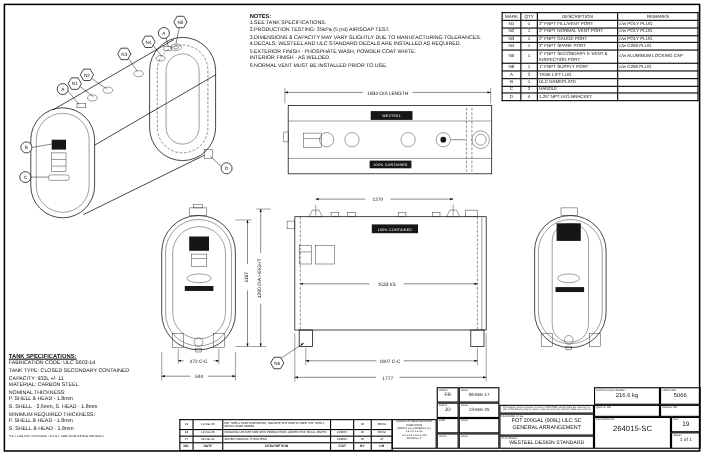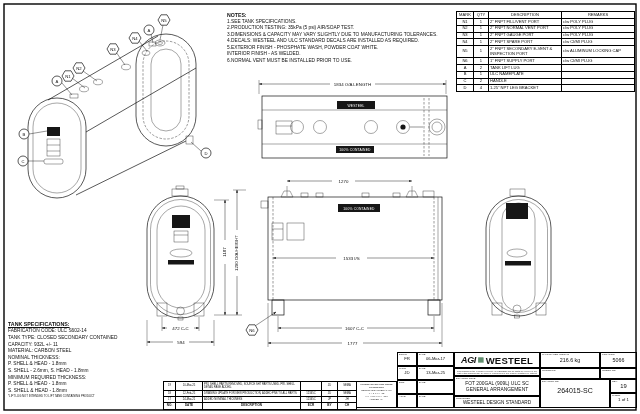--- a/index.html
+++ b/index.html
@@ -471,27 +471,20 @@
     <div class="cell" style="left:20px;top:28px;width:37px;height:14px">
       <div class="lab">DATE</div>
     </div>
     <div class="cell" style="left:0;top:42px;width:20px;height:13.5px">
       <div class="lab">APVD</div>
     </div>
     <div class="cell" style="left:20px;top:42px;width:37px;height:13.5px">
       <div class="lab">DATE</div>
     </div>
 
-    <div class="cell" style="left:57px;top:0;width:86px;height:16px">
-      <div class="logo-row">
-        <span class="logo-agi">AGI</span>
-        <span class="logo-grid">▦</span>
-        <span class="logo-west">WESTEEL</span>
-      </div>
-    </div>
     <div class="cell" style="left:57px;top:16px;width:86px;height:8px">
       <div class="disc">This drawing is the exclusive property of WESTEEL and all rights are reserved. No part of this drawing may be used or reproduced in any manner whatsoever without written consent from WESTEEL.</div>
     </div>
     <div class="cell" style="left:57px;top:24px;width:86px;height:20px">
       <div class="lab">DRAWING TITLE</div>
       <div class="val" style="font-size:4.9px;margin-top:0.5px">FOT 200GAL (909L) ULC SC</div>
       <div class="val" style="font-size:4.9px;margin-top:1px">GENERAL ARRANGEMENT</div>
     </div>
     <div class="cell" style="left:57px;top:44px;width:86px;height:11.5px">
       <div class="lab">CUSTOMER</div>

